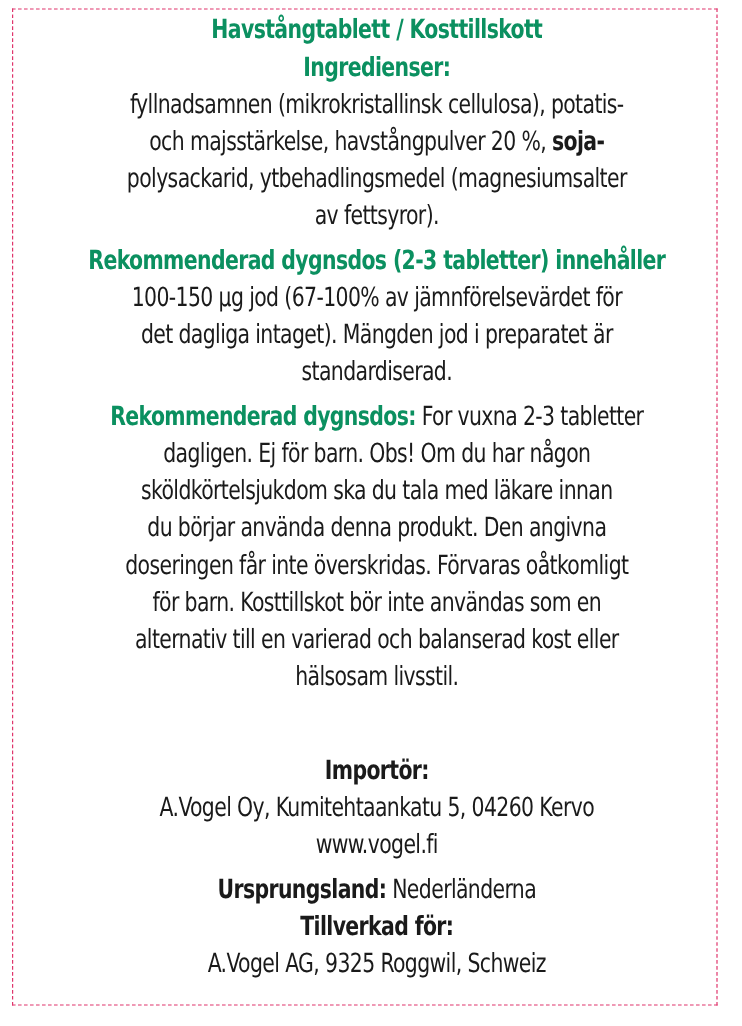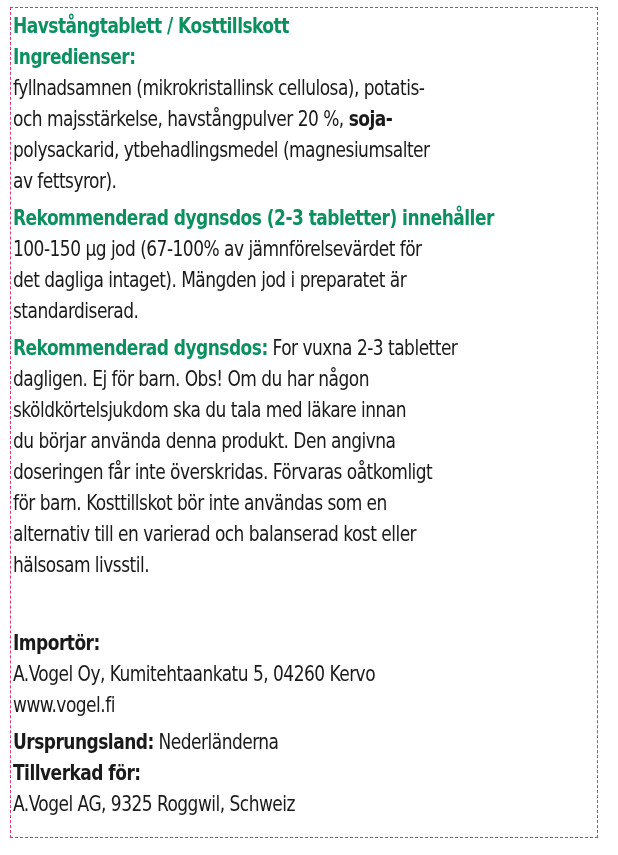--- a/index.html
+++ b/index.html
@@ -25,20 +25,21 @@
     }
     .content {
       position: absolute;
       left: 13px;
       top: 10px;
       width: 600px;
       color: #1a1a1a;
       font-size: 22px;
       line-height: 31px;
       letter-spacing: -0.6px;
+      text-align: center;
     }
     .line {
       white-space: nowrap;
       transform: scaleX(0.86);
       transform-origin: left center;
       width: 700px;
     }
     .green { color: #0b9060; font-weight: bold; }
     .bold { font-weight: bold; color: #1a1a1a; }
     .gap-s { height: 6px; }

